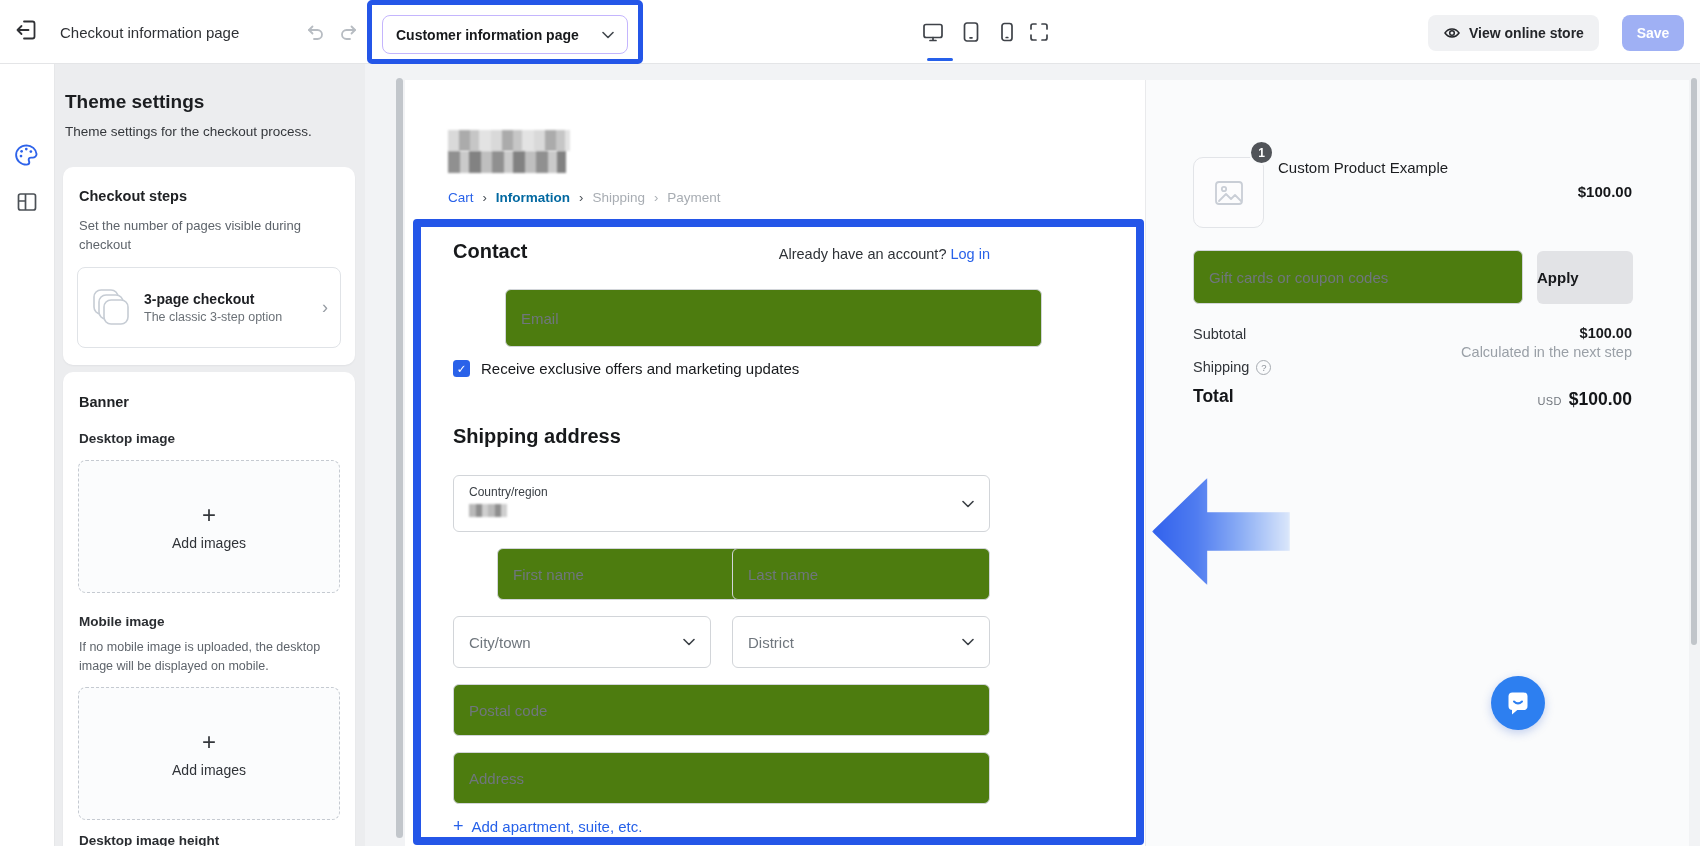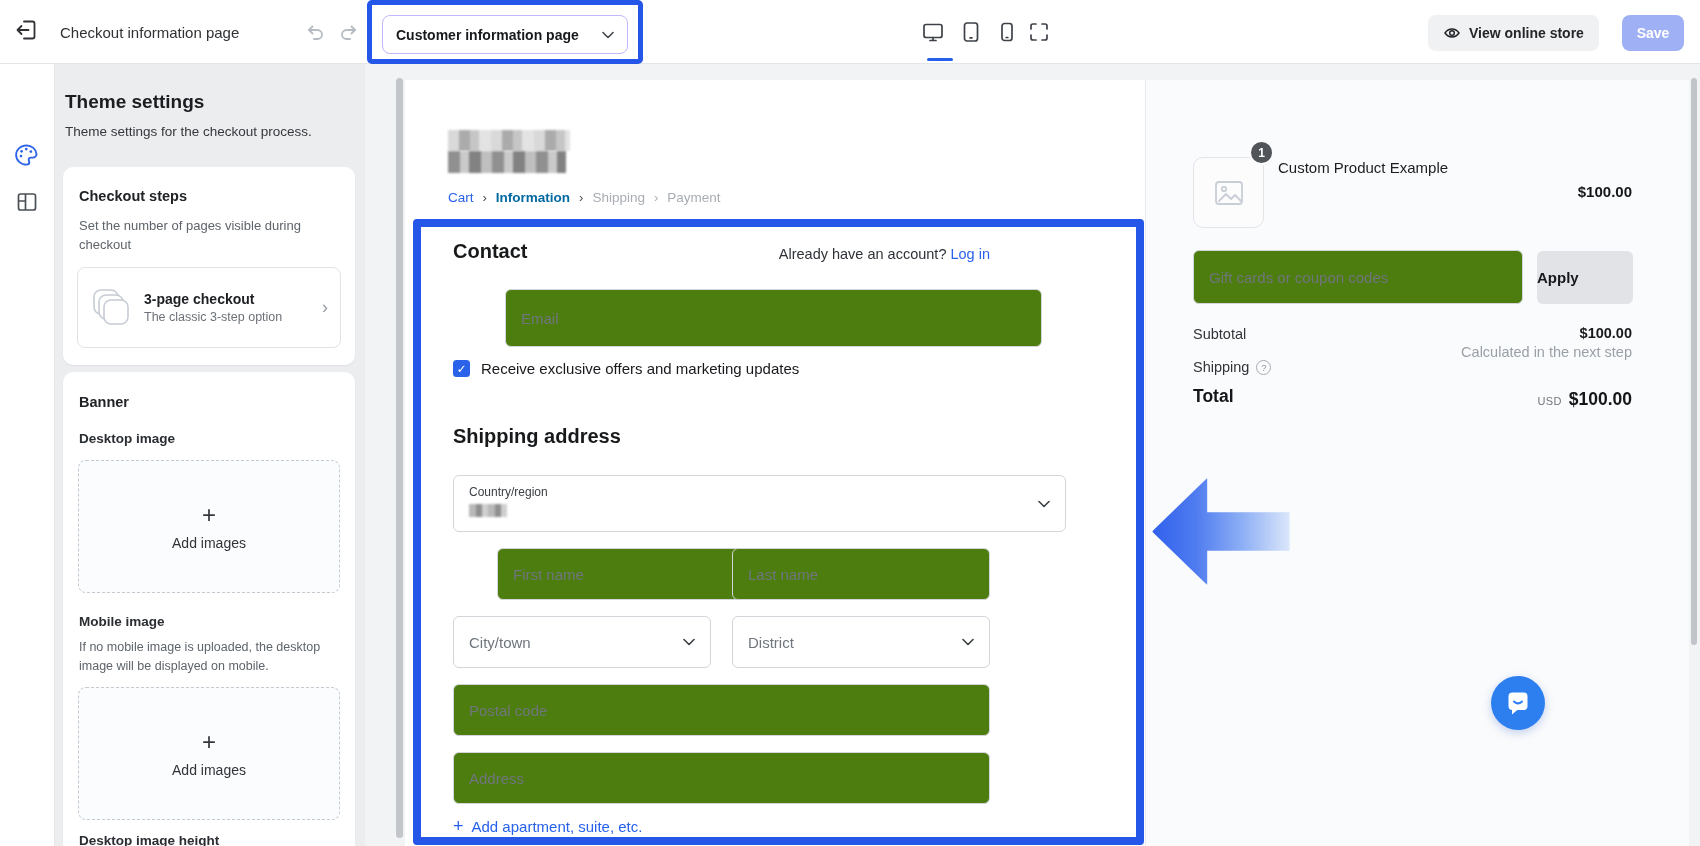--- a/index.html
+++ b/index.html
@@ -86,21 +86,21 @@
   .ti{position:absolute;box-sizing:border-box;border:1px solid #d2d5d9;border-radius:6px;background:#4d7c0f;
     font-family:inherit;font-size:15px;color:#1b1d20;padding:12px 15px;outline:none;}
   .ti::placeholder{color:#6f767d;opacity:1;}
   #email-input{left:16px;top:209px;width:537px;height:58px;margin-left:36px;}
   #optin-row{left:0;top:280px;display:flex;align-items:center;gap:11px;cursor:pointer;}
   #optin-check{width:17px;height:17px;background:#2a62e9;border-radius:3.5px;display:flex;align-items:center;justify-content:center;
     color:#fff;font-size:11.5px;font-weight:700;}
   #optin-label{font-size:15px;color:#17191c;}
   #ship-head{left:0;top:345px;font-size:20px;font-weight:700;color:#17191b;}
   .sel{position:absolute;box-sizing:border-box;border:1px solid #d2d5d9;border-radius:6px;background:#fff;cursor:pointer;}
-  #country-sel{left:0;top:395px;width:613px;height:57px;padding:9px 15px;}
+  #country-sel{left:0;top:395px;width:537px;height:57px;padding:9px 15px;}
   #country-label{font-size:12px;color:#3b4046;}
   #country-mosaic{left:15px;top:28px;width:38px;height:13px;filter:blur(1.1px);
     background:repeating-linear-gradient(90deg,#b9b9b9 0 7px,#8f8f8f 7px 13px,#cfcfcf 13px 19px);}
   .chev{position:absolute;right:15px;top:50%;margin-top:-4px;}
   .half{width:258px;height:52px;}
   #first-name{left:0;top:468px;margin-left:44px;}
   #last-name{left:279px;top:468px;}
   #city-sel{left:0;top:536px;display:flex;align-items:center;padding:0 15px;}
   #district-sel{left:279px;top:536px;display:flex;align-items:center;padding:16px 15px;}
   .sel .ph{font-size:15px;color:#6f767d;}

